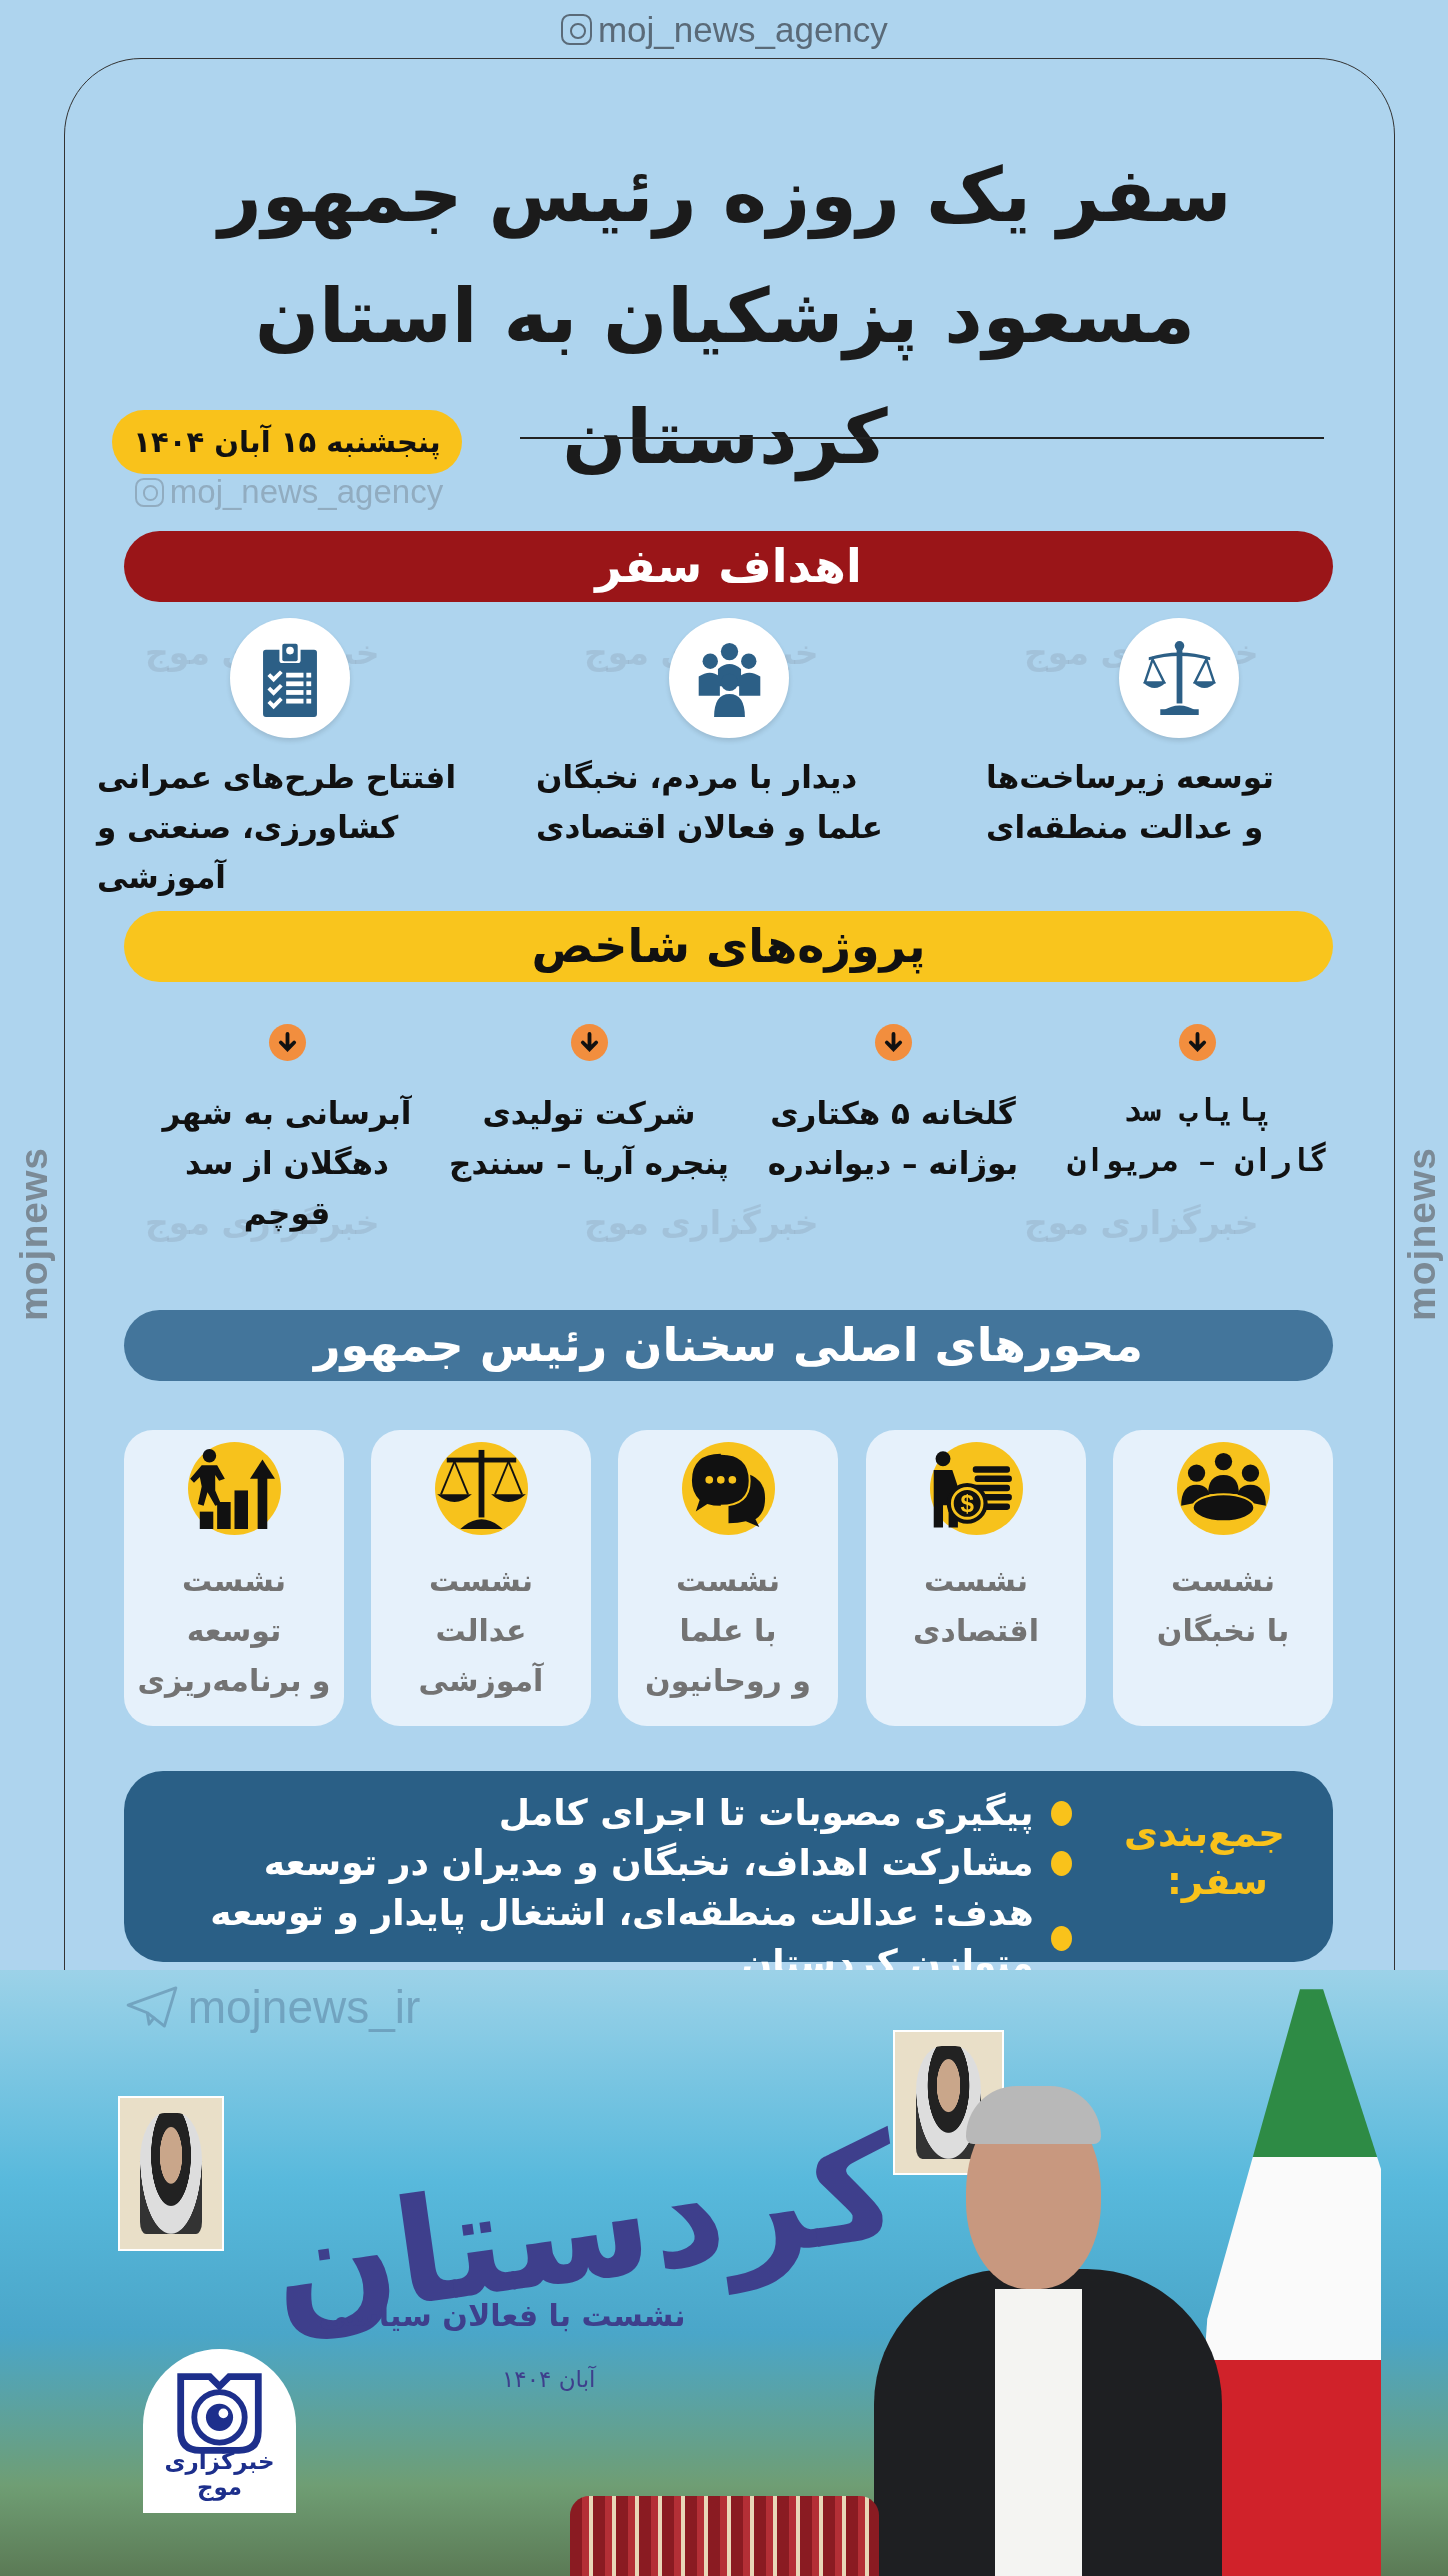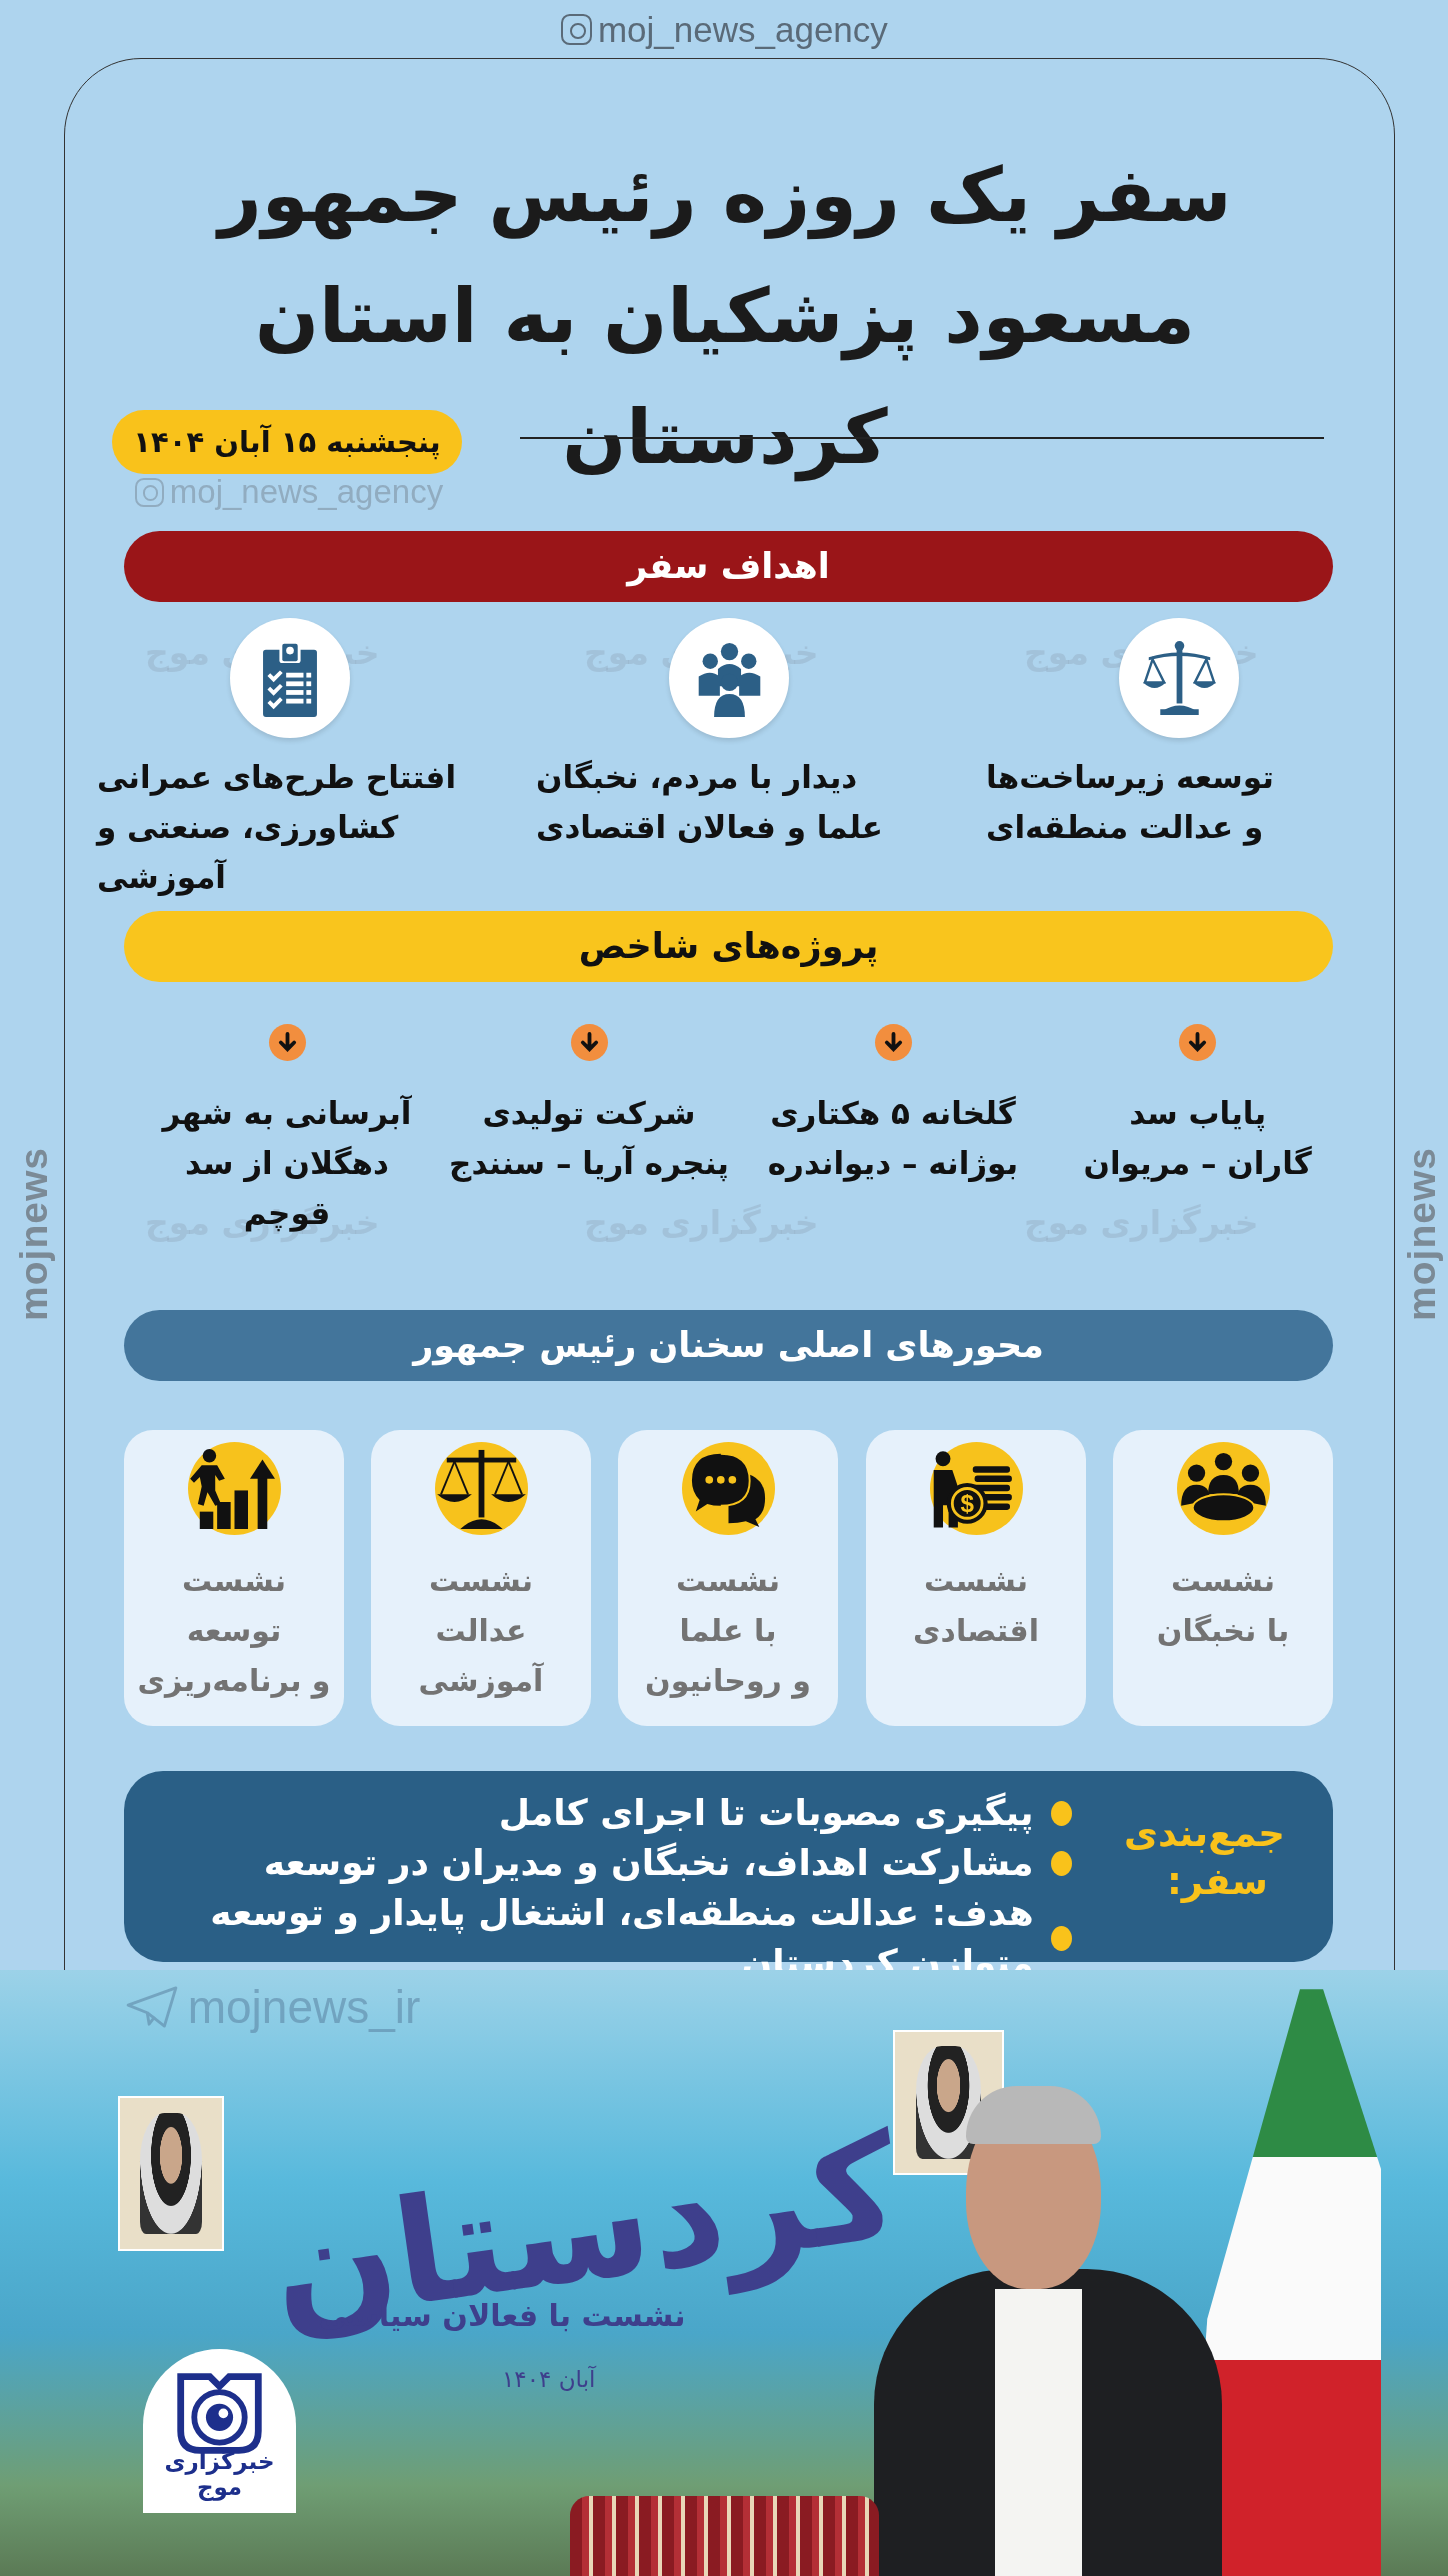--- a/index.html
+++ b/index.html
@@ -56,21 +56,21 @@
     position: absolute; top: 473px; left: 135px;
     font-family: "Liberation Sans", sans-serif; font-size: 33px; color: #8ea8bc;
     display: flex; align-items: center; gap: 5.8px; opacity: .9;
   }
   .handle2 .ig-icon { border-color: #8ea8bc; width: 29px; height: 29px; }
   .handle2 .ig-icon::after { border-color: #8ea8bc; left: 5.8px; top: 5.8px; width: 11.6px; height: 11.6px; }
 
   .banner {
     position: absolute; left: 124px; width: 1209px; height: 71px; border-radius: 36px;
     direction: rtl; text-align: center; line-height: 71px;
-    font-weight: bold; font-size: 35px;
+    font-weight: bold; font-size: 46px;
   }
   .banner-red { top: 531px; background: #9a1518; color: #fff; }
   .banner-yellow { top: 911px; background: #f9c51d; color: #111; }
   .banner-blue { top: 1310px; background: #43759b; color: #fff; }
 
   .watermark {
     position: absolute; direction: rtl; font-weight: bold; font-size: 33px;
     color: rgba(140,160,180,.35); pointer-events: none;
   }
 
@@ -296,21 +296,21 @@
     <div class="text">
       <div>افتتاح طرح‌های عمرانی</div>
       <div>کشاورزی، صنعتی و آموزشی</div>
     </div>
   </div>
 </div>
 
 <div class="banner banner-yellow">پروژه‌های شاخص</div>
 
 <div class="projects">
-  <div class="project" style="right:-9.7px;">
+  <div class="project" style="right:-9.7px;font-family:Liberation Mono, monospace;">
     <div class="arrow-dot">
         <svg width="21" height="21" viewBox="0 0 22 22">
           <path d="M11 2 V18 M4 11 L11 18 L18 11" stroke="#111" stroke-width="4" fill="none" stroke-linecap="round"></path>
         </svg>
       </div>
     <div class="text">
       <div>پایاب سد</div>
       <div>گاران – مریوان</div>
     </div>
   </div>

